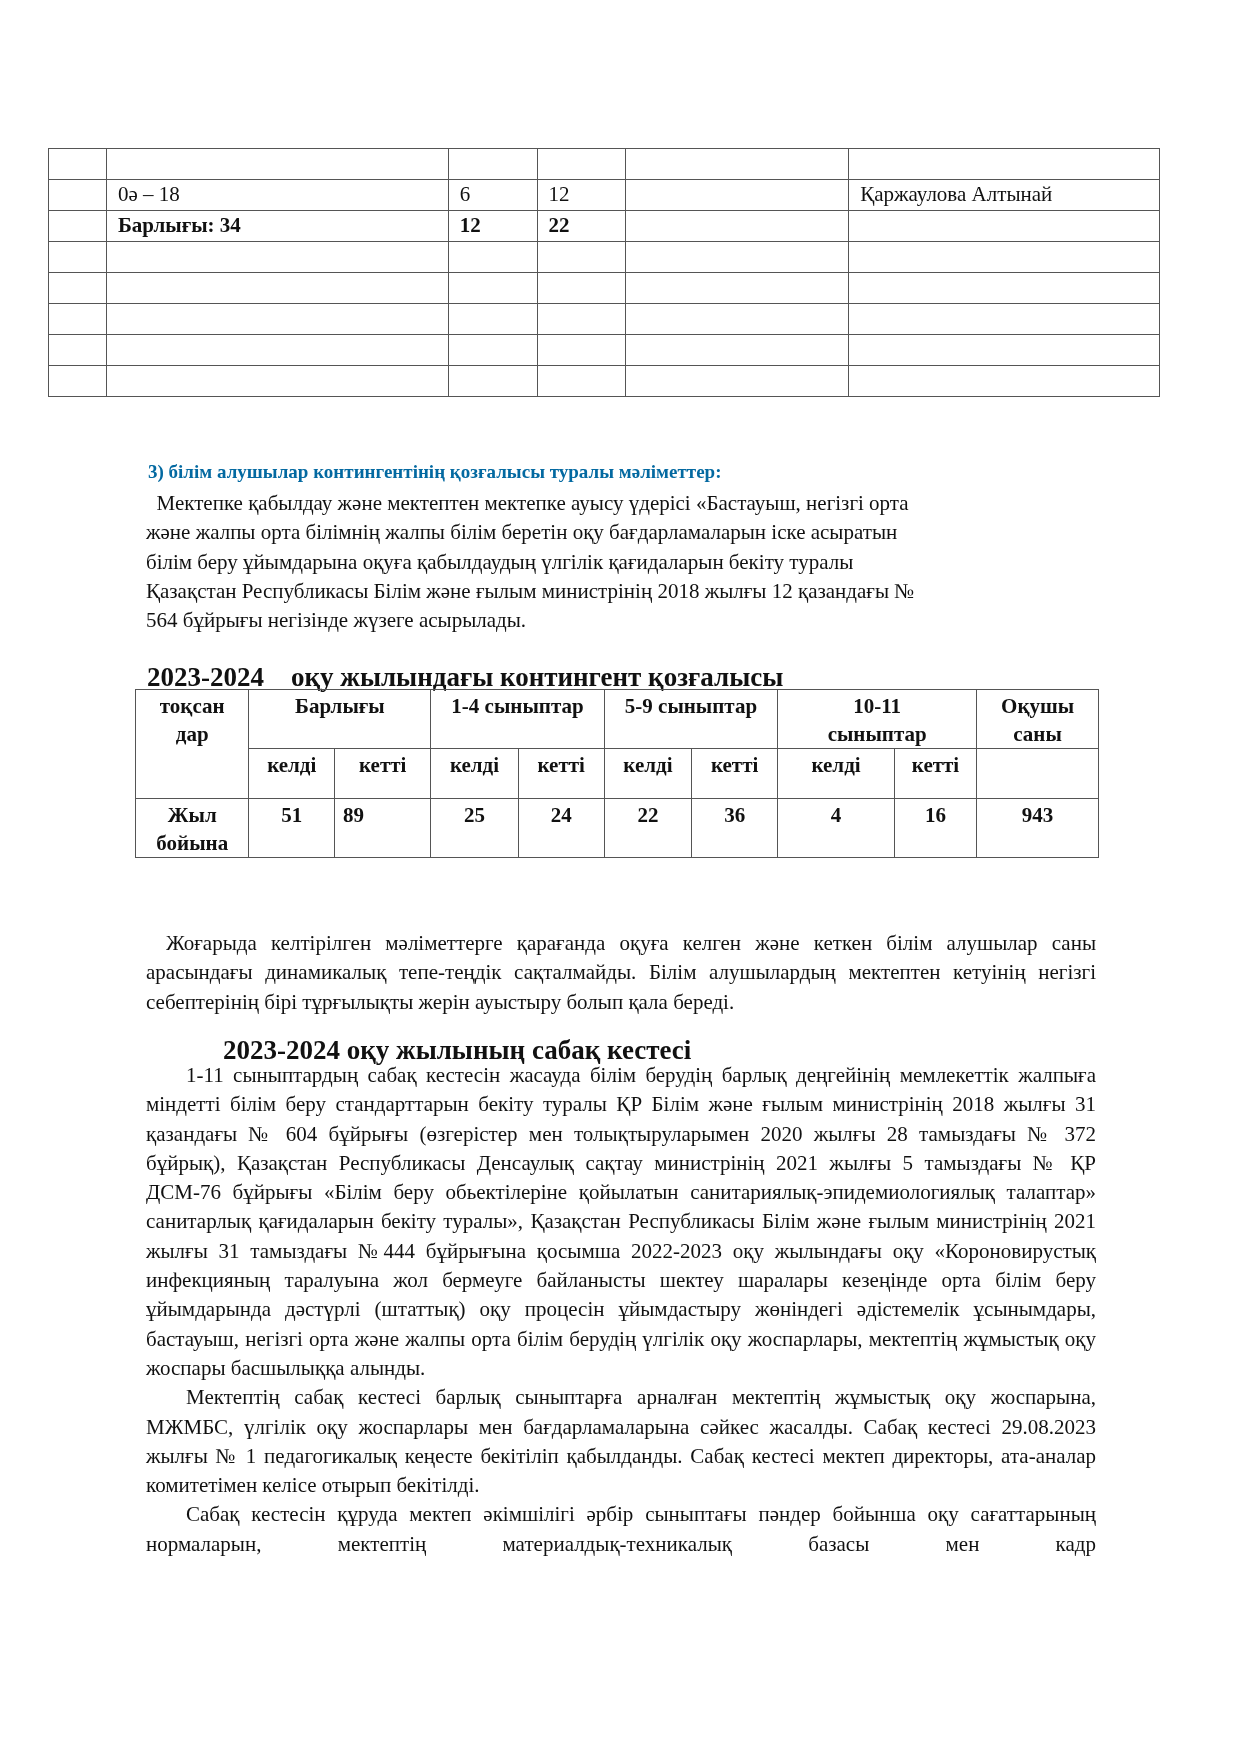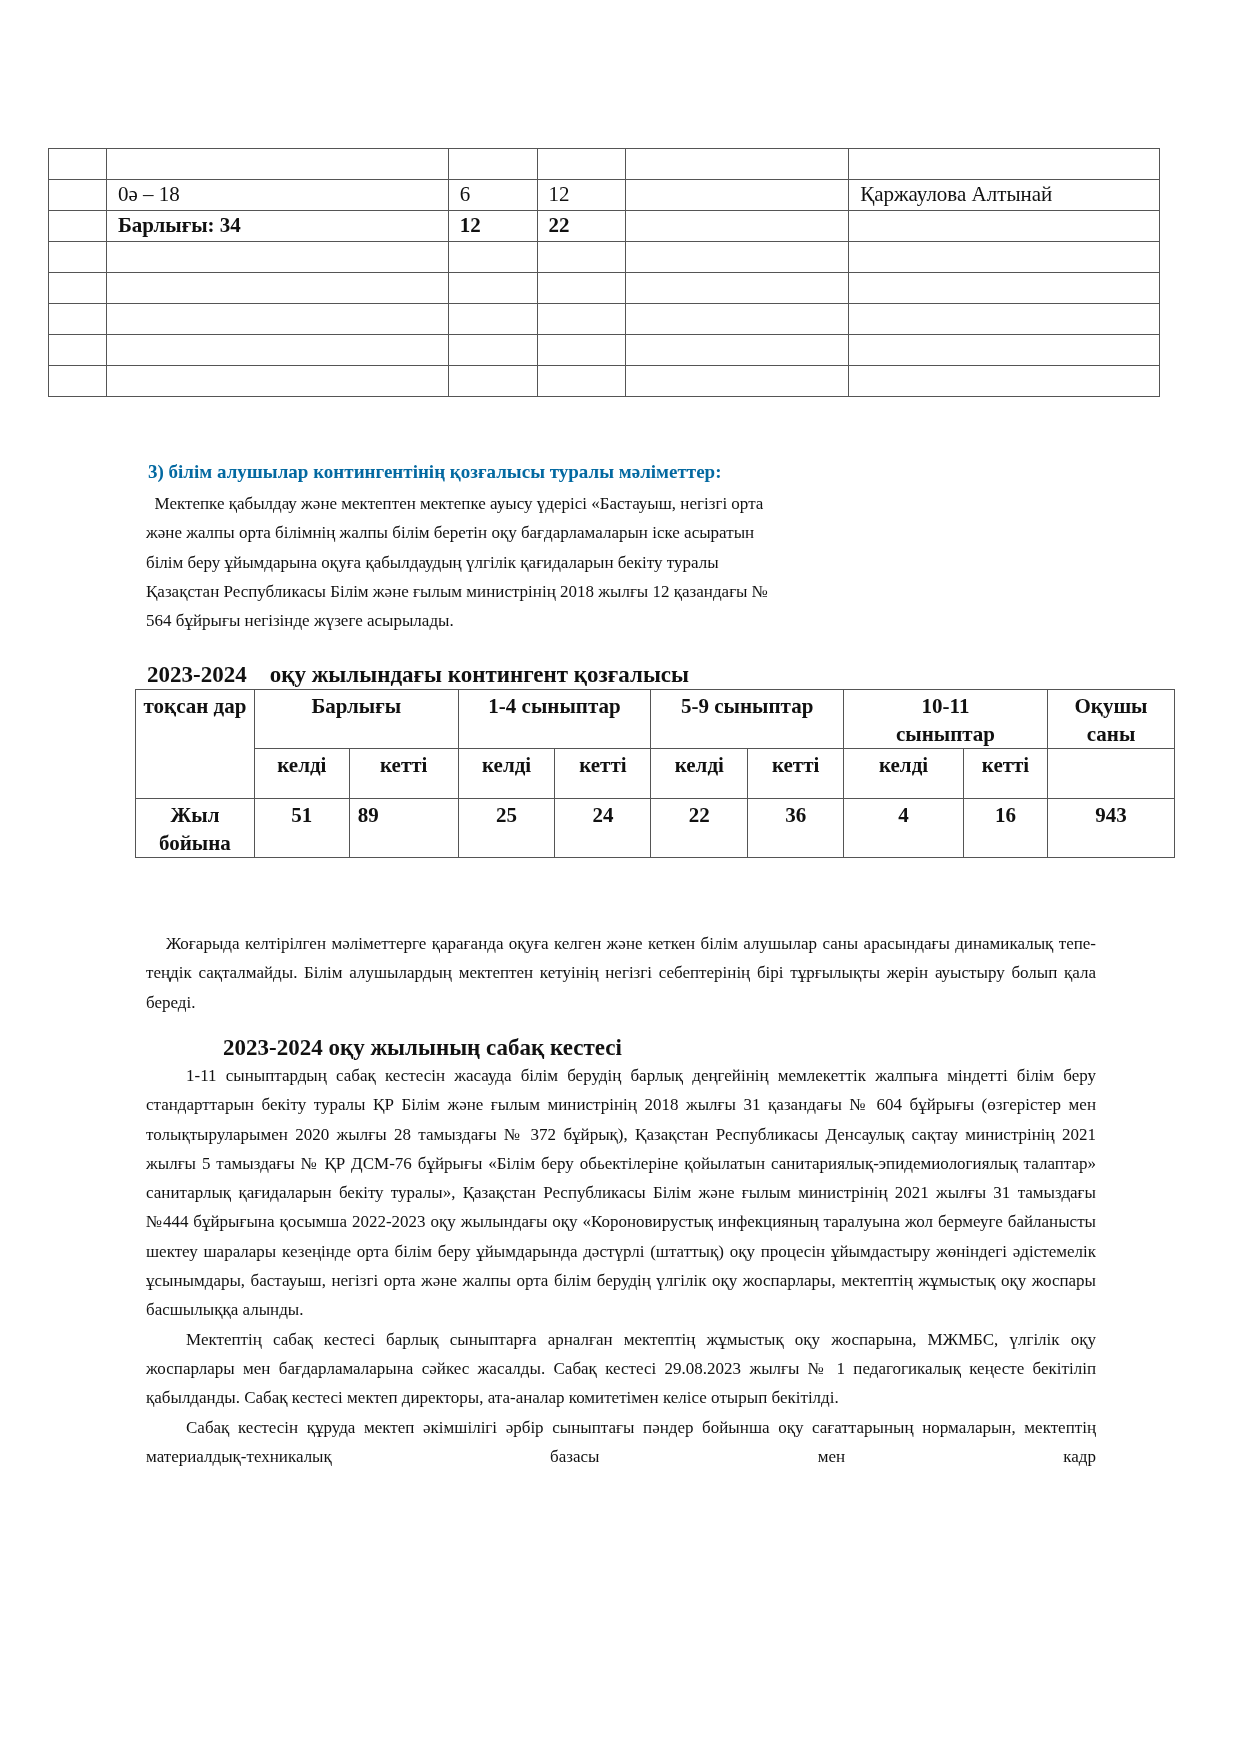--- a/index.html
+++ b/index.html
@@ -5,24 +5,24 @@
   html, body { margin:0; padding:0; background:#ffffff; }
   body { width:1240px; height:1755px; position:relative; overflow:hidden;
          font-family:"Liberation Serif", "DejaVu Serif", serif; color:#111; }
   .abs { position:absolute; }
   table { border-collapse:collapse; position:absolute; }
   td { border:1.5px solid #555; padding:0; vertical-align:top; font-size:21px; line-height:24px; }
   #top-table { left:48px; top:148px; width:1112px; }
   #top-table td { height:28px; padding:2px 0 0 11px; }
   #top-table .b { font-weight:bold; }
   .heading-red { left:148px; top:461px; font-size:19px; font-weight:bold; color:#0369a1; white-space:nowrap; }
-  .para { left:146px; width:950px; font-size:17px; line-height:29.3px; text-align:justify; }
+  .para { left:146px; width:950px; font-size:21px; line-height:29.3px; text-align:justify; }
   .para p { margin:0; }
-  .cap { font-weight:bold; font-size:23px; white-space:nowrap;text-align:right; }
-  #cont-table { left:135px; top:689px; width:1040px; }
+  .cap { font-weight:bold; font-size:27px; white-space:nowrap;text-align:right; }
+  #cont-table { left:135px; top:689px; width:964px; }
   #cont-table td { font-weight:bold; text-align:center; font-size:21px; line-height:28px; padding-top:2px; }
   #cont-table tr.h1 td { height:56px; }
   #cont-table tr.h2 td { height:47px; }
   #cont-table tr.d td { height:56px; }
   .indent { text-indent:40px; }
 </style>
 </head>
 <body>
 
 <table id="top-table">

